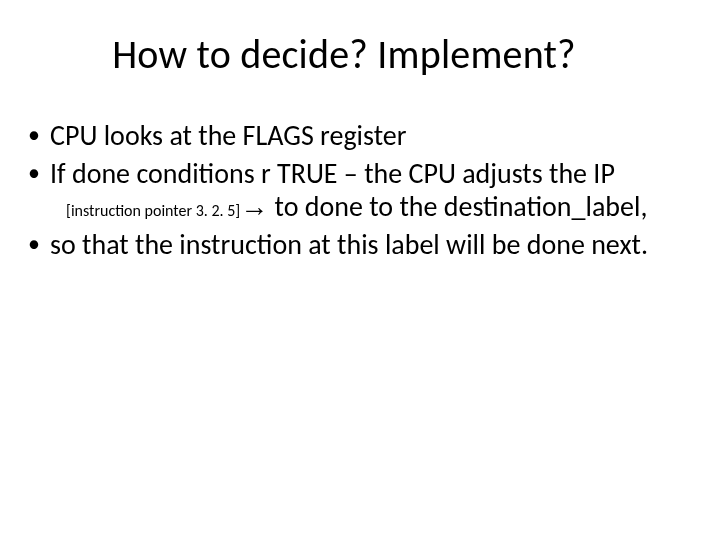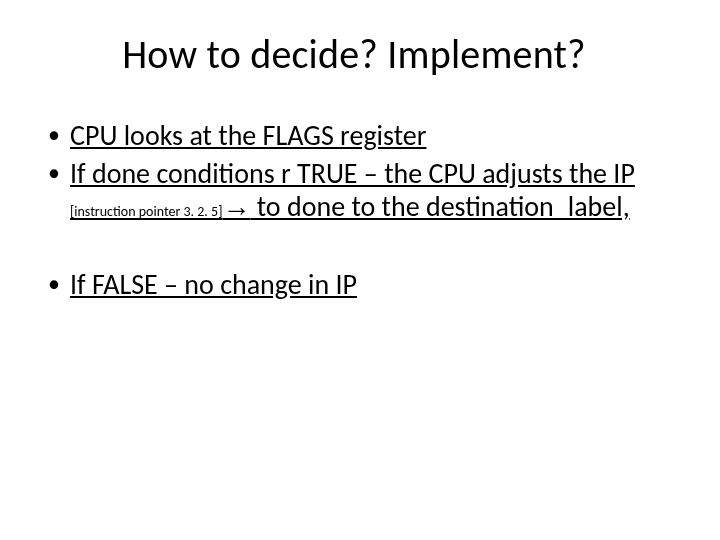--- a/index.html
+++ b/index.html
@@ -8,53 +8,53 @@
     width: 720px;
     height: 540px;
     background: #fff;
     font-family: Calibri, "Segoe UI", Arial, sans-serif;
     color: #000;
   }
   .slide {
     box-sizing: border-box;
     width: 708px;
     height: 540px;
-    padding: 20px 40px 20px 40px;
+    padding: 20px 40px 20px 20px;
   }
   .title {
     text-align: center;
     font-size: 40px;
     font-weight: 400;
     margin: 10px 0 40px 0;
     letter-spacing: 0.2px;
   }
   ul.bullets {
     list-style: none;
     padding: 0;
     margin: 0 0 0 6px;
   }
   ul.bullets > li {
     position: relative;
     padding-left: 24px;
     font-size: 28px;
     line-height: 1.2;
     margin-bottom: 4px;
-    text-decoration: underline;
   }
   ul.bullets > li::before {
     content: "•";
     position: absolute;
     left: 2px;
     top: 0;
     font-size: 24px;
     line-height: 1.3;
   }
   .small-note {
-    font-size: 14px;
+    font-size: 16px;
     vertical-align: baseline;
+    margin-left: 16px;
   }
   .arrow {
     font-family: Wingdings, Arial, sans-serif;
     font-size: 28px;
   }
   .gap {
     height: 40px;
   }
 </style>
 </head>
@@ -63,22 +63,20 @@
 <div class="slide">
   <div class="title">How to decide? Implement?</div>
 
   <ul class="bullets">
     <li>
       <span>CPU looks at the FLAGS register</span>
     </li>
     <li>
       <span>If done conditions r TRUE – the CPU adjusts the IP </span><span class="small-note">[instruction pointer 3. 2. 5]</span><span class="arrow">→</span><span> to done to the destination_label,</span>
     </li>
+    <li>
+      <span>so that the instruction at this label will be done next.</span>
+    </li>
   </ul>
 
   <div class="gap"></div>
 
-  <ul class="bullets">
-    <li>
-      <span>If FALSE – no change in IP</span>
-    </li>
-  </ul>
 </div>
 
 </body></html>

